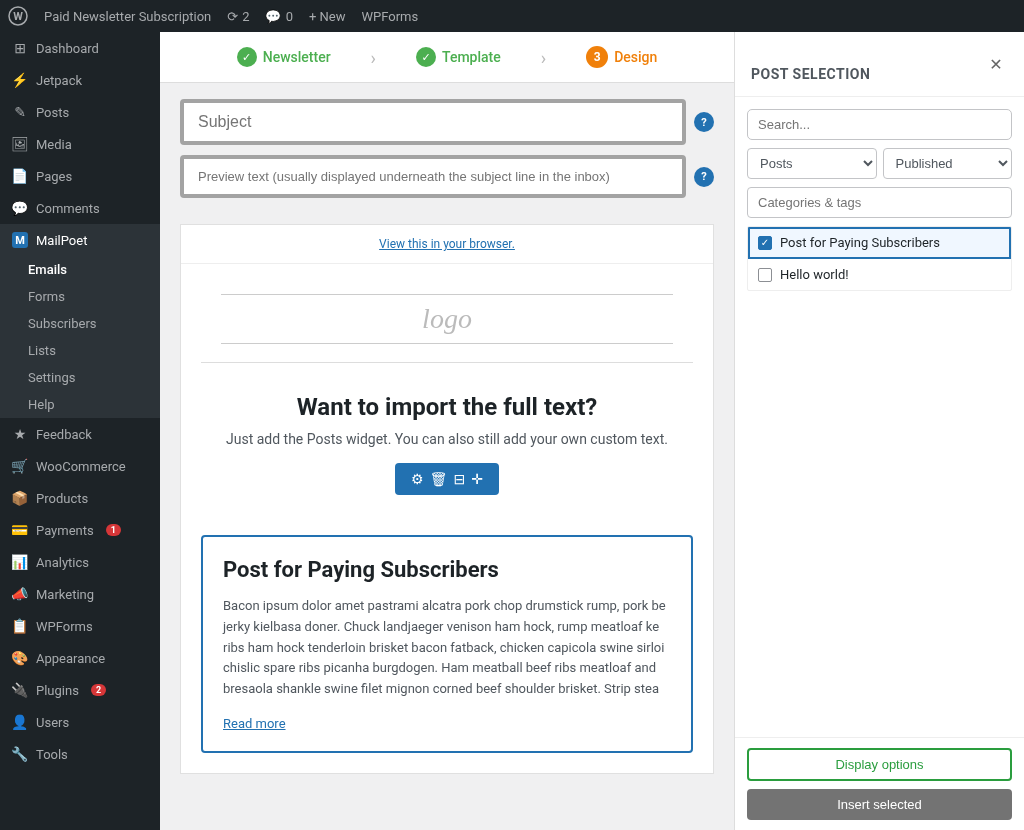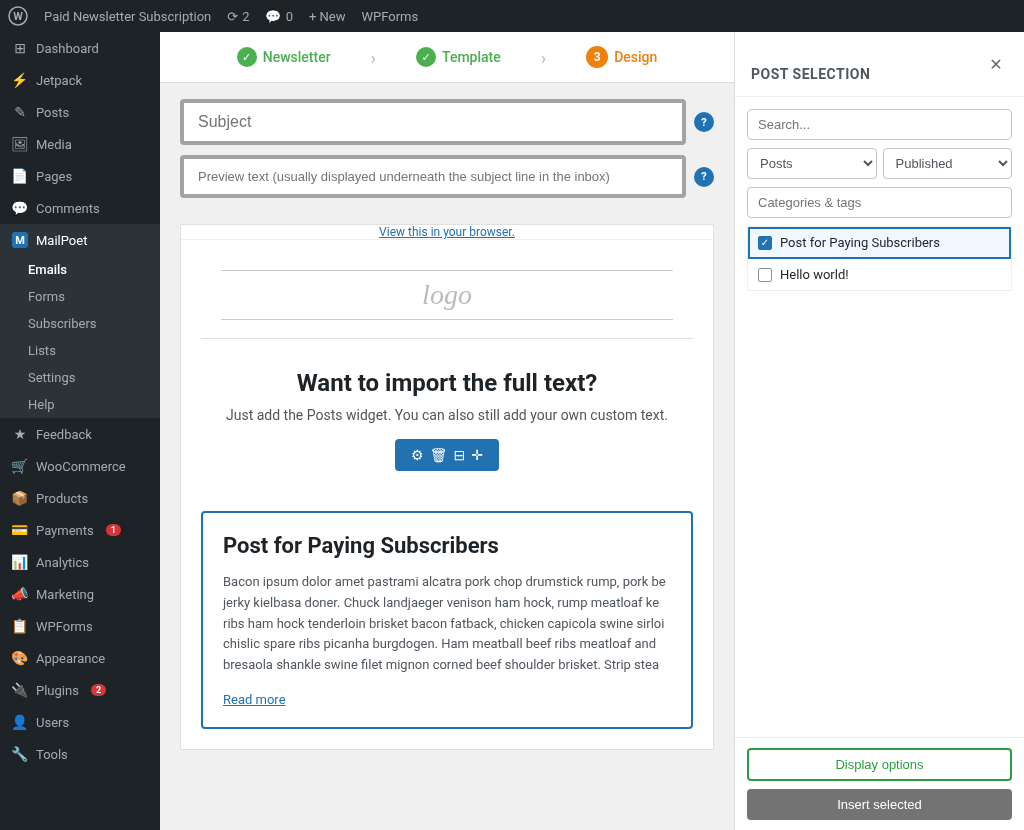--- a/index.html
+++ b/index.html
@@ -104,21 +104,21 @@
 
     
     .email-preview {
       background: #fff;
       margin: 0 20px 20px 20px;
       border: 1px solid #e0e0e0;
       min-height: 500px;
     }
     .preview-header {
       text-align: center;
-      padding: 0;
+      padding: 12px;
       border-bottom: 1px solid #eee;
       font-size: 12px;
       color: #2271b1;
       text-decoration: underline;
       cursor: pointer;
     }
     .logo-area {
       text-align: center;
       padding: 30px 20px 10px;
       border-bottom: 1px solid #ddd;

